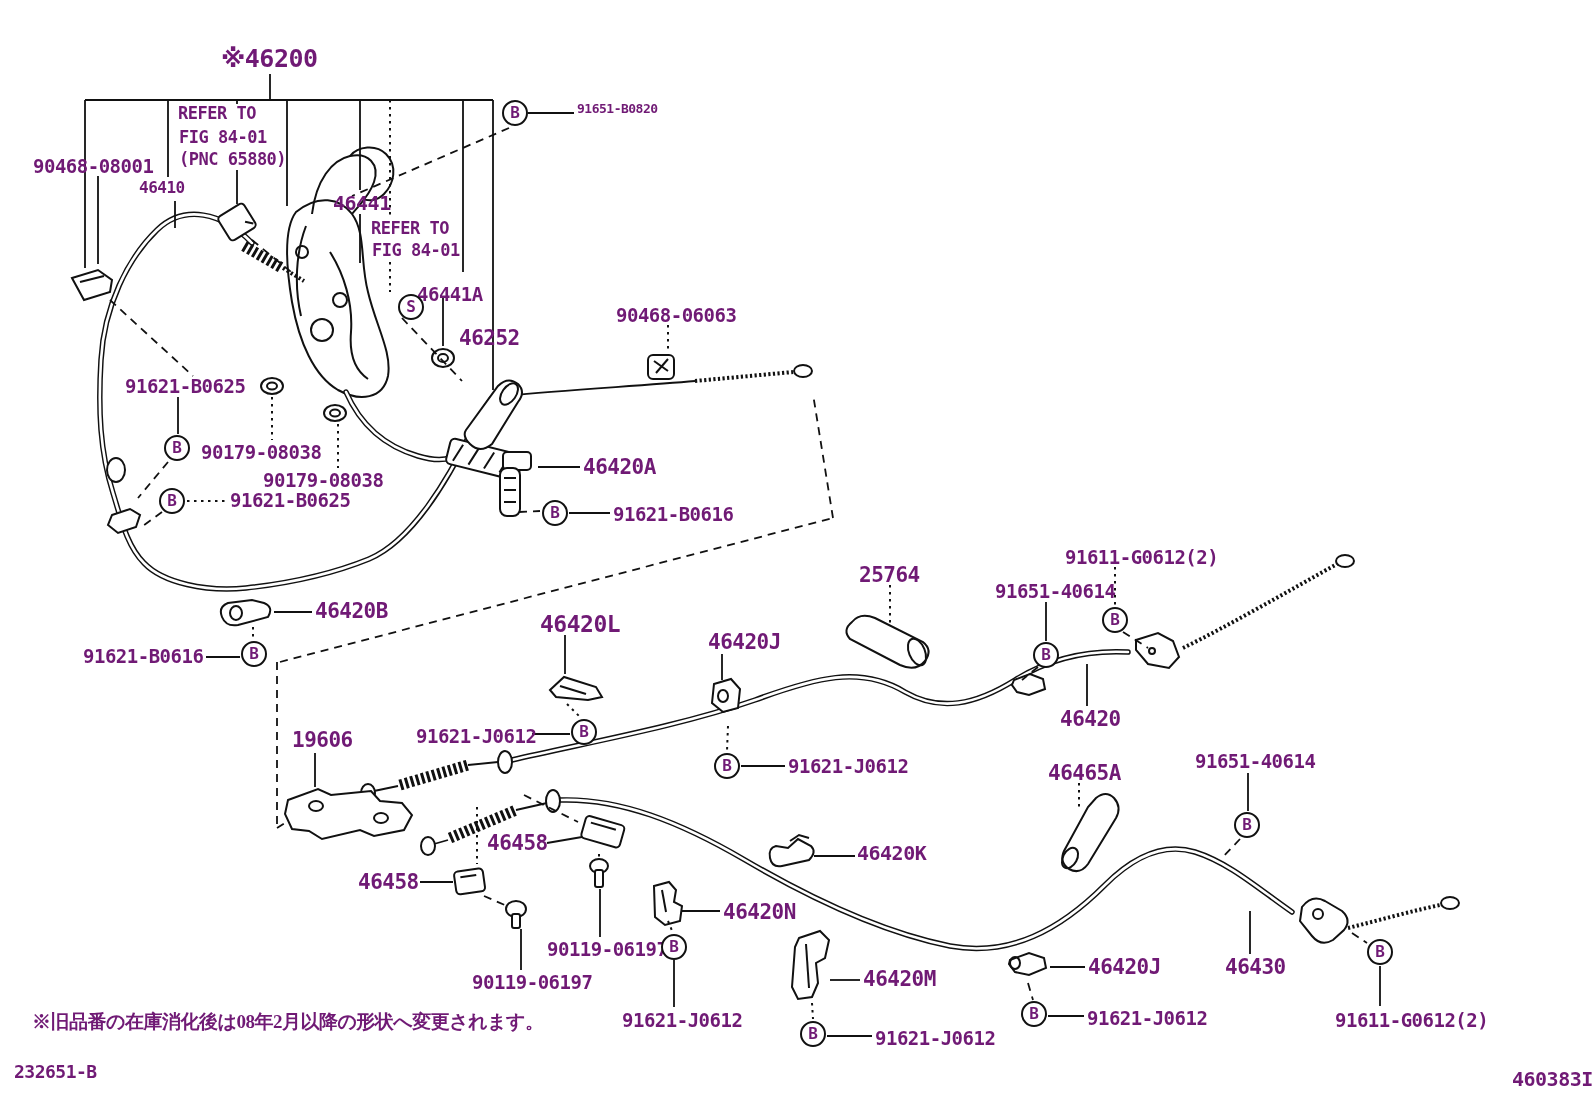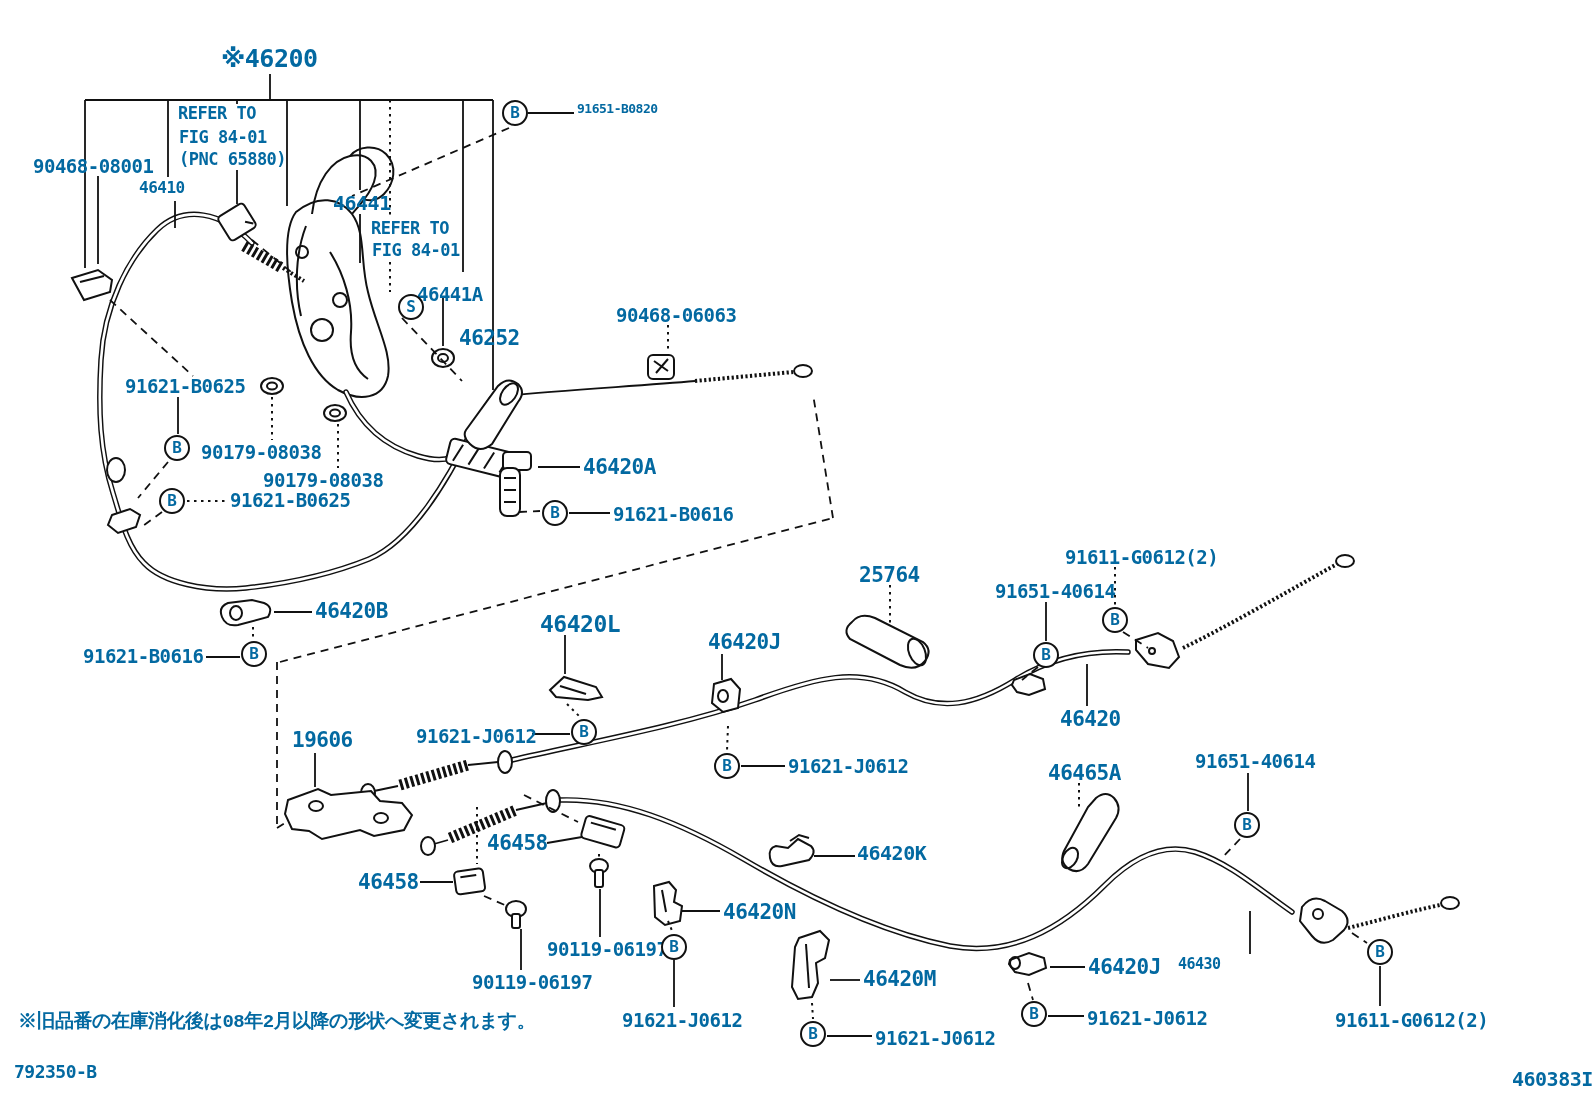--- a/index.html
+++ b/index.html
@@ -1,20 +1,20 @@
 <!DOCTYPE html>
 <html><head>
 <meta charset="utf-8">
 <style>
   html,body{margin:0;padding:0;background:#fff;}
   .stage{position:relative;width:1592px;height:1099px;background:#fff;overflow:hidden;
-         font-family:"DejaVu Sans Mono","DejaVu Sans",monospace;color:#0369a1;}
+         font-family:"DejaVu Sans Mono","DejaVu Sans",monospace;color:#701a75;}
   .stage svg{position:absolute;left:0;top:0;}
   .lbl{position:absolute;font-weight:bold;letter-spacing:-0.5px;white-space:nowrap;line-height:1.1;}
-  .jp{font-family:Liberation Mono, monospace;}
+  .jp{font-family:Liberation Serif, serif;margin-left:14px;}
   .badge{position:absolute;width:26px;height:26px;box-sizing:border-box;border:2.6px solid #111;
          border-radius:50%;background:#fff;font-weight:bold;font-size:16px;line-height:21px;
          text-align:center;}
   
   .ln{stroke:#111;stroke-width:1.8;fill:none;}
   .dash{stroke:#111;stroke-width:1.8;fill:none;stroke-dasharray:8 6;}
   .dot{stroke:#111;stroke-width:2;fill:none;stroke-dasharray:2.5 4.5;}
   .cab{stroke:#111;stroke-width:5.5;fill:none;stroke-linecap:round;}
   .core{stroke:#fff;stroke-width:2.6;fill:none;stroke-linecap:round;}
   .spring{stroke:#111;stroke-width:11;fill:none;stroke-dasharray:3 2.6;}
@@ -229,25 +229,25 @@
   <div class="lbl" style="left:857px;top:842px;font-size:20px">46420K</div>
   <div class="lbl" style="left:358px;top:871px;font-size:21px">46458</div>
   <div class="lbl" style="left:547px;top:939px;font-size:19px">90119-06197</div>
   <div class="lbl" style="left:723px;top:901px;font-size:21px">46420N</div>
   <div class="lbl" style="left:472px;top:972px;font-size:19px">90119-06197</div>
   <div class="lbl" style="left:622px;top:1010px;font-size:19px">91621-J0612</div>
   <div class="lbl" style="left:863px;top:968px;font-size:21px">46420M</div>
   <div class="lbl" style="left:875px;top:1028px;font-size:19px">91621-J0612</div>
   <div class="lbl" style="left:1088px;top:956px;font-size:21px">46420J</div>
   <div class="lbl" style="left:1087px;top:1008px;font-size:19px">91621-J0612</div>
-  <div class="lbl" style="left:1178px;top:956px;font-size:15px">46430</div>
+  <div class="lbl" style="left:1225px;top:956px;font-size:21px">46430</div>
   <div class="lbl" style="left:1335px;top:1010px;font-size:19px">91611-G0612(2)</div>
 
   <div class="lbl jp" style="left:18px;top:1012px;font-size:19px">※旧品番の在庫消化後は08年2月以降の形状へ変更されます。</div>
-  <div class="lbl" style="left:14px;top:1062px;font-size:18px">792350-B</div>
+  <div class="lbl" style="left:14px;top:1062px;font-size:18px">232651-B</div>
   <div class="lbl" style="left:1512px;top:1068px;font-size:20px">460383I</div>
 
   <div class="badge" style="left:502px;top:100px">B</div>
   <div class="badge" style="left:398px;top:294px">S</div>
   <div class="badge" style="left:164px;top:435px">B</div>
   <div class="badge" style="left:159px;top:488px">B</div>
   <div class="badge" style="left:542px;top:500px">B</div>
   <div class="badge" style="left:241px;top:641px">B</div>
   <div class="badge" style="left:571px;top:719px">B</div>
   <div class="badge" style="left:714px;top:753px">B</div>

